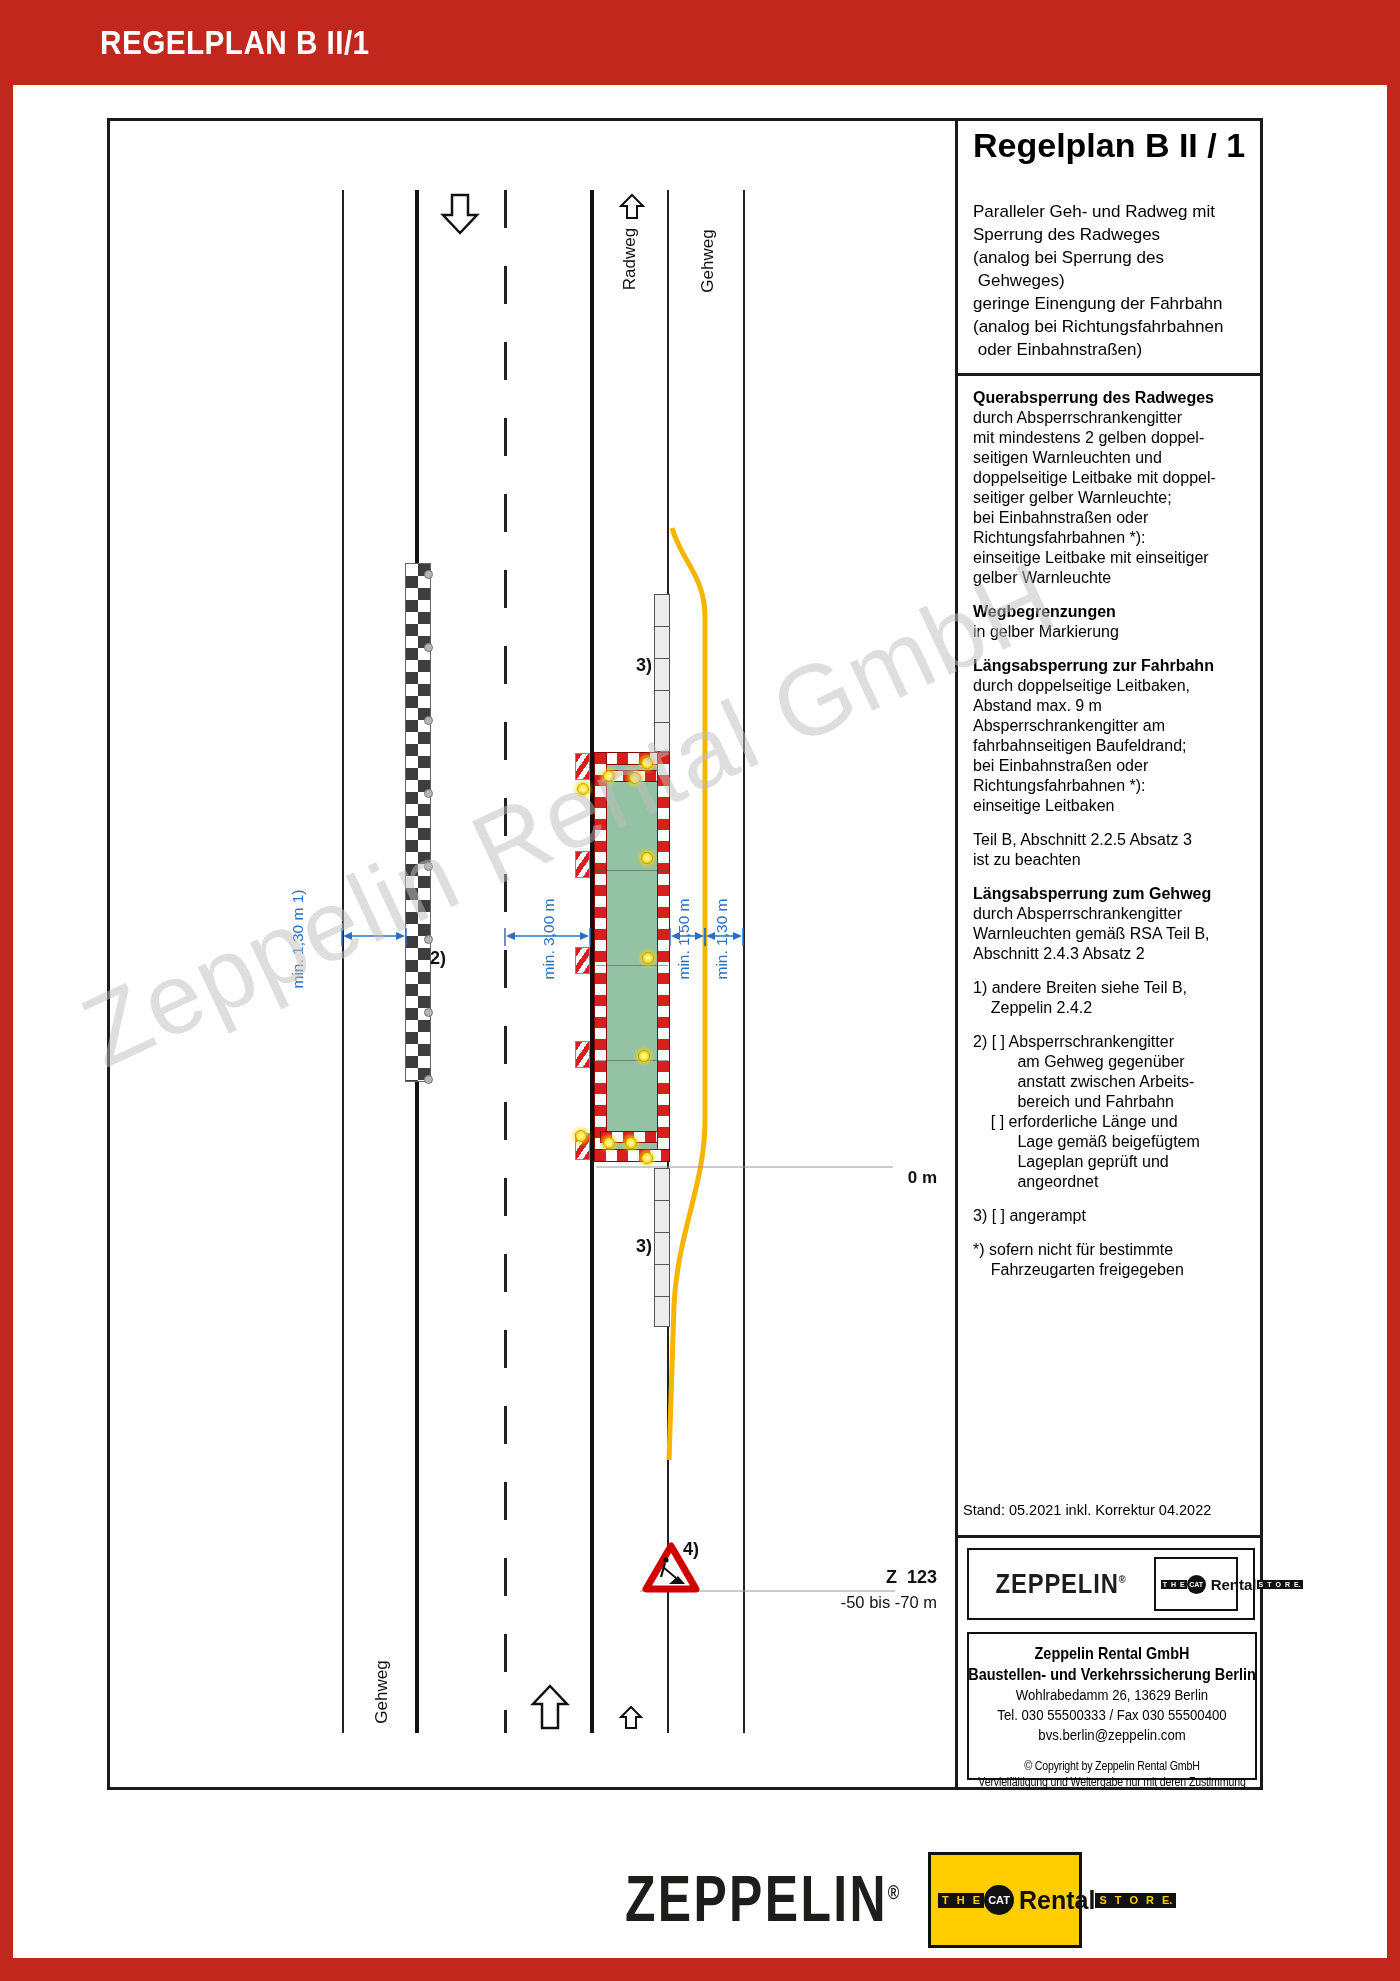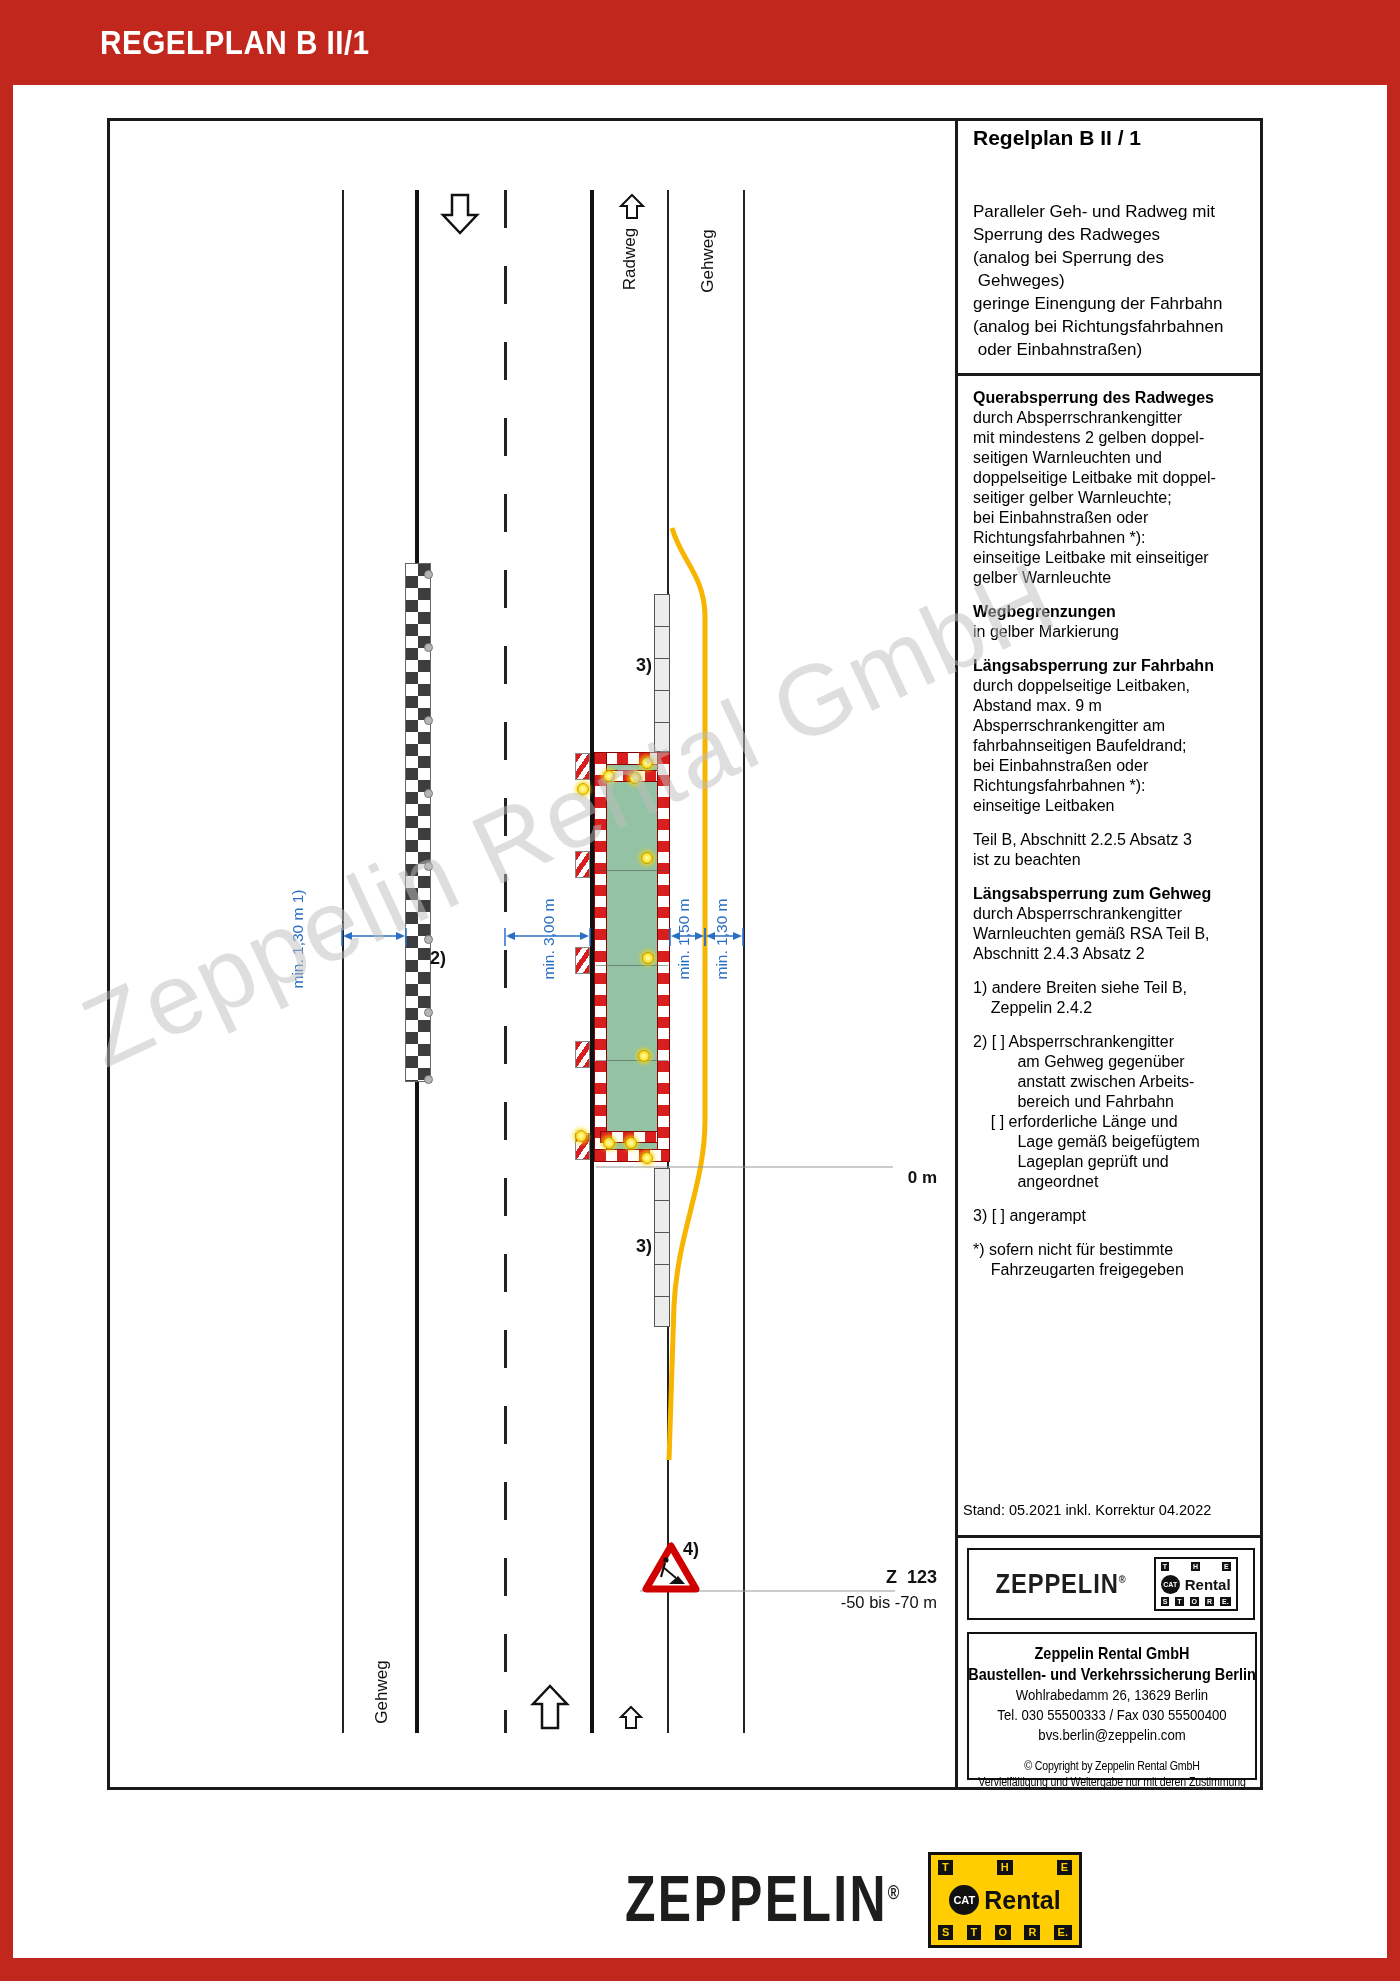--- a/index.html
+++ b/index.html
@@ -30,42 +30,42 @@
   .leitbake{position:absolute;width:15px;height:27px;background:repeating-linear-gradient(125deg,#d81e1e 0 5px,#fff 5px 10px);border:1px solid #888;box-sizing:border-box;z-index:5;}
   .wlight{position:absolute;width:10px;height:10px;border-radius:50%;background:radial-gradient(circle,#fff899 20%,#ffd500 75%);border:1px solid #c9a300;box-shadow:0 0 4px 1.5px rgba(255,213,0,.9);z-index:6;}
   
   .rot{position:absolute;width:140px;height:22px;text-align:center;transform:rotate(-90deg);white-space:nowrap;z-index:8;}
   .lane-label{font-size:17px;color:#111;}
   .dimlab{font-size:15.5px;color:#2a6fc2;}
   .ref{position:absolute;font-size:18px;font-weight:bold;color:#111;z-index:8;white-space:pre;}
   .meas{position:absolute;left:804px;width:133px;text-align:right;color:#111;z-index:8;white-space:pre;}
   #overlay-svg{position:absolute;left:0;top:0;z-index:7;pointer-events:none;}
   
-  .panel-title{position:absolute;left:973px;top:126px;font-size:21px;font-weight:bold;color:#000;z-index:3;}
+  .panel-title{position:absolute;left:973px;top:126px;font-size:34px;font-weight:bold;color:#000;z-index:3;}
   .panel-intro{position:absolute;left:973px;top:200px;width:288px;font-size:17px;line-height:23px;color:#000;z-index:3;}
   .panel-blocks{position:absolute;left:973px;top:388px;width:288px;font-size:16px;line-height:20px;color:#000;z-index:3;}
   .pblock{margin-bottom:14px;}
   .phead{font-weight:bold;}
   .pline{white-space:pre;}
   .iline{white-space:pre;}
   .stand{position:absolute;left:963px;top:1502px;font-size:14.5px;color:#000;z-index:3;}
   
   .logobox{position:absolute;left:967px;top:1548px;width:288px;height:72px;border:2px solid #111;box-sizing:border-box;display:flex;align-items:center;justify-content:space-evenly;z-index:3;background:#fff;}
   .zep-small{font-size:28px;font-weight:bold;letter-spacing:1px;transform:scaleX(.85);transform-origin:center;color:#1d1d1b;white-space:nowrap;}
   .zep-small sup{font-size:11px;}
   .addrbox{position:absolute;left:967px;top:1632px;width:290px;height:148px;border:2px solid #111;box-sizing:border-box;z-index:3;background:#fff;text-align:center;padding-top:9px;}
   .addr-inner{width:340px;margin-left:-27px;transform:scaleX(.85);transform-origin:center;}
   .a-co{font-size:17px;font-weight:bold;line-height:21px;}
   .a-ln{font-size:15.5px;line-height:20px;}
   .a-cp{font-size:12.5px;line-height:16px;letter-spacing:-0.2px;}
   .a-gap{height:13px;}
   
   .zep-big{position:absolute;left:625px;top:1862px;font-size:64px;font-weight:bold;letter-spacing:3px;color:#1d1d1b;transform:scaleX(.78);transform-origin:left top;z-index:2;white-space:nowrap;}
   .zep-big sup{font-size:20px;}
-  .catlogo{display:flex;flex-direction:column;justify-content:space-between;border:3px solid #111;box-sizing:border-box;}
+  .catlogo{display:flex;flex-direction:row;justify-content:space-between;border:3px solid #111;box-sizing:border-box;}
   .catlogo.big{position:absolute;left:928px;top:1852px;width:154px;height:96px;background:#ffcd00;padding:5px 7px;z-index:2;}
   .catlogo.small{width:84px;height:54px;background:#fff;padding:3px 5px;border-width:2px;}
   .cl-row{display:flex;justify-content:space-between;align-items:center;}
   .big .cl-row span{background:#111;color:#ffcd00;font-weight:bold;font-size:11px;line-height:1;padding:2px 4px;}
   .small .cl-row span{background:#111;color:#fff;font-weight:bold;font-size:7px;line-height:1;padding:1px 2px;}
   .cl-mid{display:flex;align-items:center;justify-content:center;gap:5px;}
   .cl-cat{border-radius:50%;background:#111;color:#fff;font-weight:bold;display:flex;align-items:center;justify-content:center;}
   .big .cl-cat{width:30px;height:30px;font-size:11px;}
   .small .cl-cat{width:19px;height:19px;font-size:7px;}
   .cl-rental{font-weight:bold;color:#111;}

